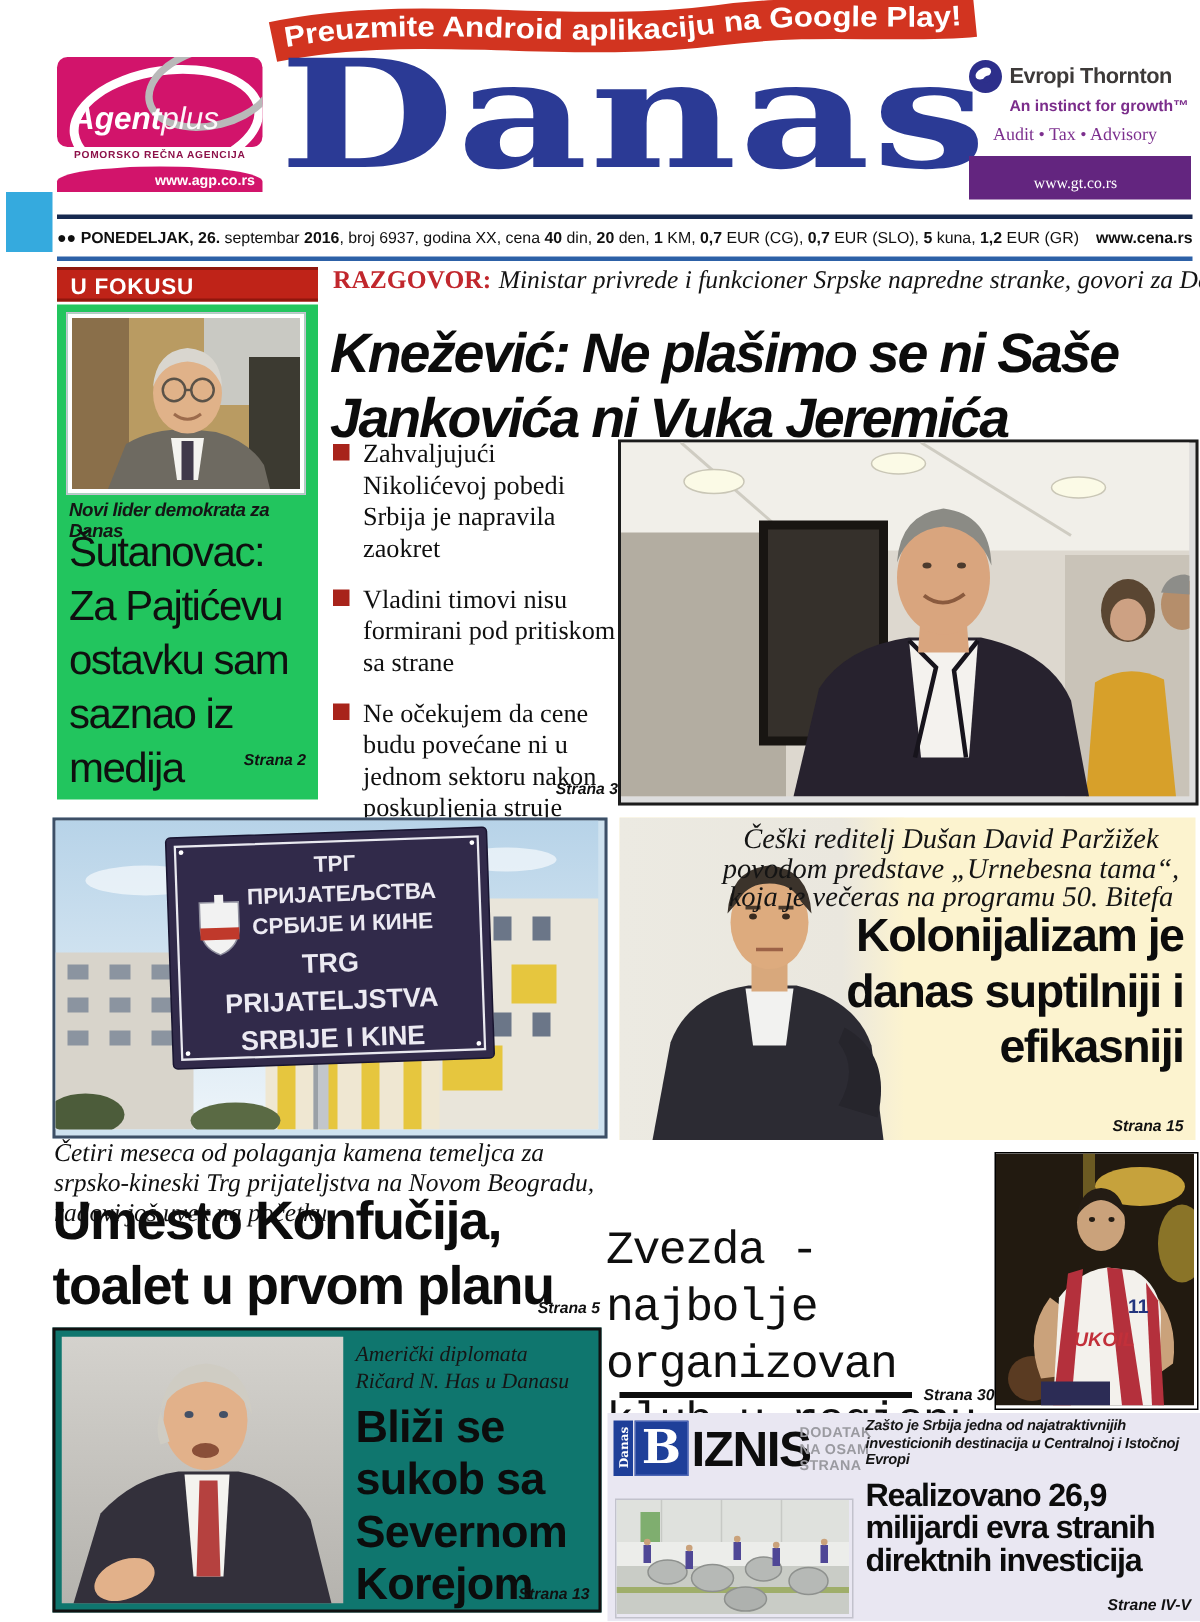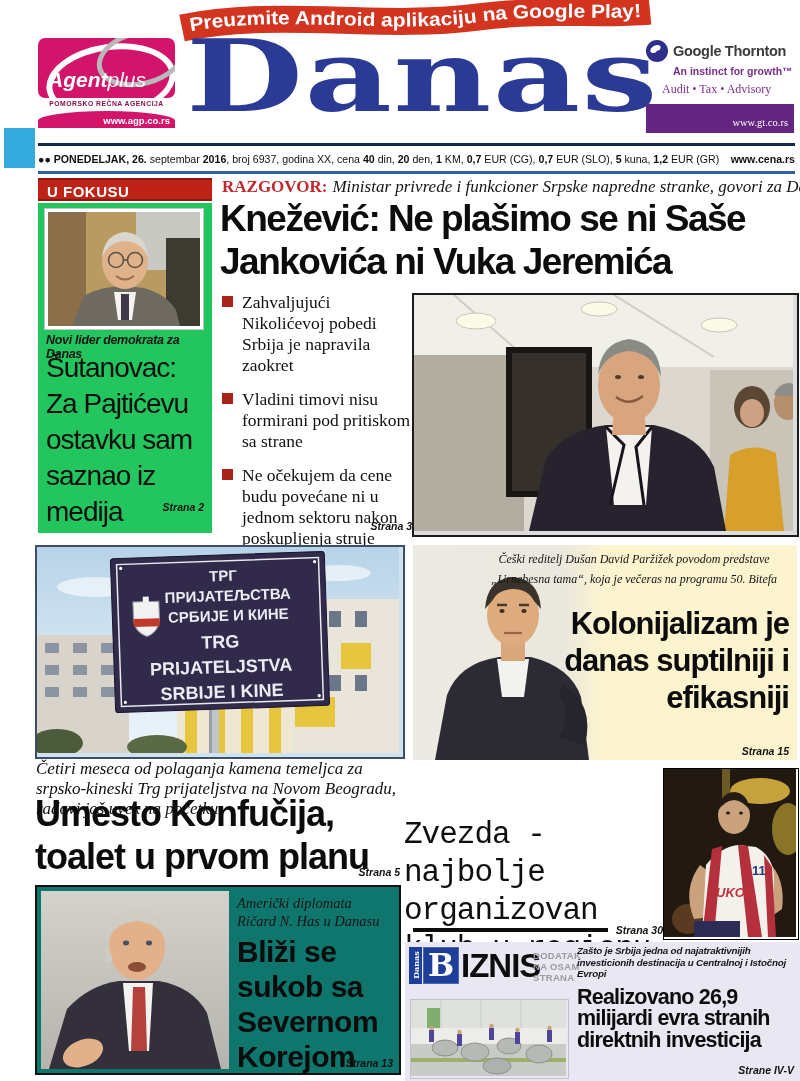--- a/index.html
+++ b/index.html
@@ -28,21 +28,21 @@
   .danas-logo{left:186px;top:22px;width:470px;height:112px;font-family:"DejaVu Serif",serif;
               font-weight:bold;font-size:100px;line-height:108px;color:#2b3a95;letter-spacing:1px;
               transform:scaleX(1.35);transform-origin:left center;white-space:nowrap;}
 
   .gt{left:646px;top:40px;width:152px;height:94px;}
   .gt-row{display:flex;align-items:center;gap:5px;}
   .gt-name{font-size:14.5px;font-weight:600;color:#3d3a39;letter-spacing:-0.3px;}
   .gt-tag{margin:3px 0 0 27px;font-size:10.5px;font-weight:600;color:#7b2d8b;}
   .gt-serv{margin:5px 0 0 16px;font-family:"Liberation Serif",serif;font-size:12px;color:#7c2f8e;}
   .gt-box{margin-top:7px;width:148px;height:29px;background:#63257f;color:#fff;
-          font-family:"Liberation Serif",serif;font-size:10.5px;text-align:right;
+          font-family:"Liberation Serif",serif;font-size:10.5px;text-align:center;
           line-height:38px;padding-right:6px;box-sizing:border-box;}
 
   
   .cyan-sq{left:4px;top:128px;width:31px;height:40px;background:#35aade;}
   .dateline{left:38px;top:143px;width:757px;height:25px;border-top:3px solid #16294f;border-bottom:3px solid #2d61a7;
             display:flex;justify-content:space-between;align-items:center;font-size:10.6px;color:#101010;}
   .dateline .site{font-weight:bold;}
 
   
   .redlab{font-family:"Liberation Serif",serif;font-weight:bold;color:#c1272d;font-size:17px;margin-right:5px;}
@@ -57,36 +57,36 @@
   .fokus-bar{left:38px;top:178px;width:174px;height:23px;background:#bf2318;border-top:2px solid #8f170d;
              border-bottom:2px solid #8f170d;color:#fff;font-weight:bold;font-size:15px;
              line-height:23px;padding-left:9px;box-sizing:border-box;letter-spacing:.5px;}
   .fokus-col{left:38px;top:203px;width:174px;height:330px;background:#22c55e;}
   .fokus-photo{position:absolute;left:7px;top:6px;width:152px;height:114px;background:#fff;padding:3px;outline:1px solid #c6c2d2;}
   .fokus-cap{position:absolute;left:8px;top:130px;width:160px;font-style:italic;font-weight:bold;font-size:12.5px;letter-spacing:-0.3px;}
   .fokus-hl{position:absolute;left:8px;top:147px;width:162px;font-size:28px;line-height:36px;}
   .fokus-page{position:absolute;right:8px;bottom:20px;}
 
   .lead-kicker{left:222px;top:177px;width:575px;white-space:nowrap;}
-  .lead-hl{left:220px;top:197px;width:578px;font-size:37px;line-height:43px;letter-spacing:-1.5px;}
+  .lead-hl{left:220px;top:214px;width:578px;font-size:37px;line-height:43px;letter-spacing:-1.5px;font-style:italic;}
   .lead-bullets{left:222px;top:292px;width:190px;height:240px;}
   .bullet{position:relative;padding-left:20px;font-family:"Liberation Serif",serif;font-size:17.5px;line-height:21px;margin-bottom:13px;color:#101010;}
   .bullet::before{content:"";position:absolute;left:0;top:4px;width:11px;height:11px;background:#a8241b;}
   .lead-page{position:absolute;right:0;bottom:0;}
   .lead-photo{left:412px;top:293px;width:383px;height:240px;}
 
   
   .sign-photo{left:35px;top:545px;width:366px;height:210px;border:2px solid #3d4f66;background:#cfe2ef;}
   .sign-cap{left:36px;top:759px;width:378px;font-family:"Liberation Serif",serif;font-style:italic;font-size:17px;line-height:20px;color:#101010;}
   .umesto-hl{left:35px;top:792px;width:372px;font-size:36px;line-height:43px;}
   .umesto-page{left:35px;top:866px;width:365px;text-align:right;}
 
   .bitef-box{left:413px;top:545px;width:384px;height:215px;background:#fcf3cf;}
   .bitef-photo{position:absolute;left:0;top:0;width:190px;height:215px;}
-  .bitef-kick{position:absolute;left:62px;right:4px;top:5px;text-align:center;font-size:12px;line-height:19.5px;}
+  .bitef-kick{position:absolute;left:62px;right:4px;top:5px;text-align:center;font-size:19px;line-height:19.5px;}
   .bitef-hl{position:absolute;right:8px;top:60px;width:236px;text-align:right;font-size:31px;line-height:37px;}
   .bitef-page{position:absolute;right:8px;bottom:3px;}
 
   
   .zv-kick{left:413px;top:762px;width:258px;line-height:19px;}
   .zv-kick .kick{font-size:16.5px;line-height:19px;}
   .zv-hl{left:404px;top:816px;width:264px;font-size:31px;line-height:38px;font-family:Liberation Mono, monospace;}
   .zv-rulerow{left:413px;top:924px;width:250px;display:flex;align-items:center;gap:8px;}
   .zv-rule{flex:1;height:4px;background:#0d0d0d;}
   .bball-photo{left:663px;top:768px;width:134px;height:170px;border:1px solid #000;}
@@ -144,21 +144,21 @@
 
   <div class="abs danas-logo">Danas</div>
 
   <div class="abs gt">
     <div class="gt-row">
       <svg width="22" height="22" viewBox="0 0 22 22">
         <circle cx="11" cy="11" r="11" fill="#2d2f8b"></circle>
         <ellipse cx="9.5" cy="9" rx="5.6" ry="3.4" fill="#ffffff" transform="rotate(-28 9.5 9)"></ellipse>
         <ellipse cx="12.5" cy="12.5" rx="3.4" ry="2" fill="#2d2f8b" transform="rotate(-28 12.5 12.5)"></ellipse>
       </svg>
-      <span class="gt-name">Google Thornton</span>
+      <span class="gt-name">Evropi Thornton</span>
     </div>
     <div class="gt-tag">An instinct for growth™</div>
     <div class="gt-serv">Audit • Tax • Advisory</div>
     <div class="gt-box">www.gt.co.rs</div>
   </div>
 
   <div class="abs cyan-sq"></div>
   <div class="abs dateline">
     <span><span style="font-weight: bold;">●● </span><span style="font-weight: bold;">PONEDELJAK, </span><span style="font-weight: bold;">26. </span><span>septembar </span><span style="font-weight: bold;">2016</span><span>, broj 6937, godina XX, cena </span><span style="font-weight: bold;">40</span><span> din, </span><span style="font-weight: bold;">20</span><span> den, </span><span style="font-weight: bold;">1</span><span> KM, </span><span style="font-weight: bold;">0,7</span><span> EUR (CG), </span><span style="font-weight: bold;">0,7</span><span> EUR (SLO), </span><span style="font-weight: bold;">5</span><span> kuna, </span><span style="font-weight: bold;">1,2</span><span> EUR (GR)</span></span>
     <span class="site">www.cena.rs</span>

